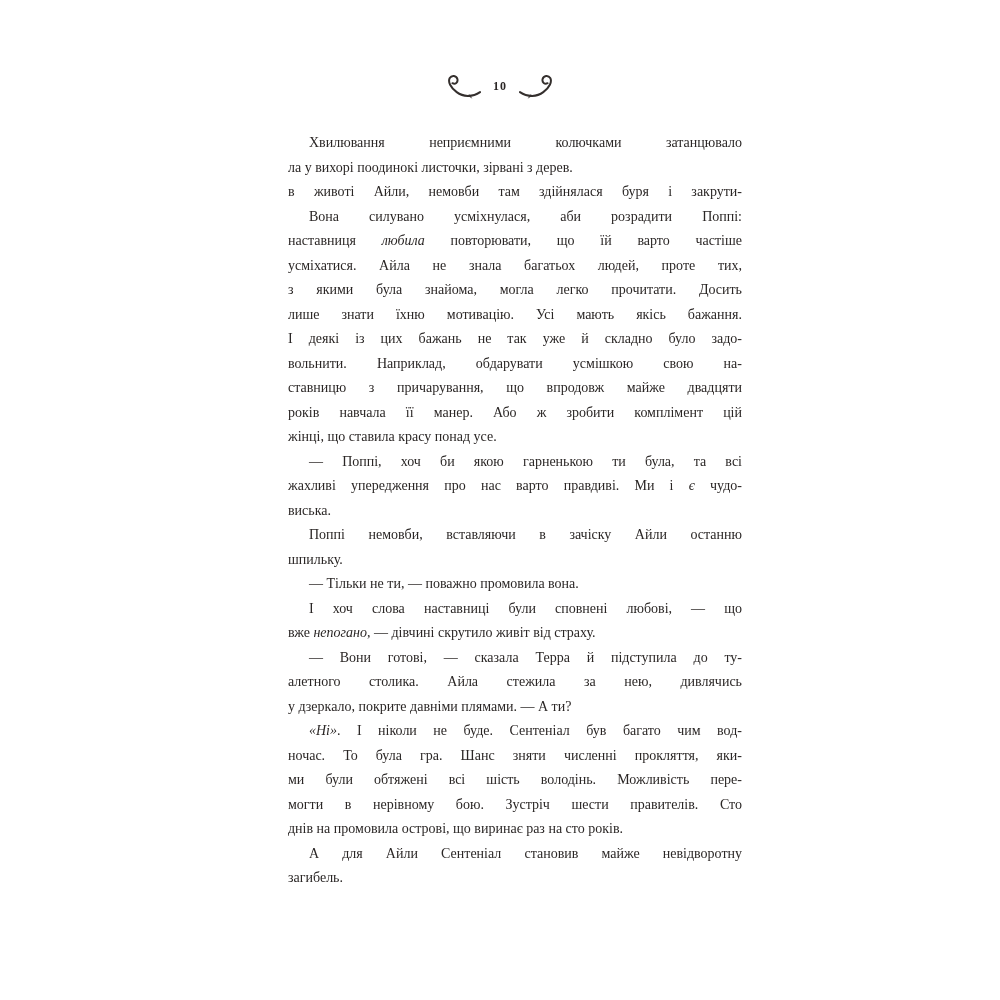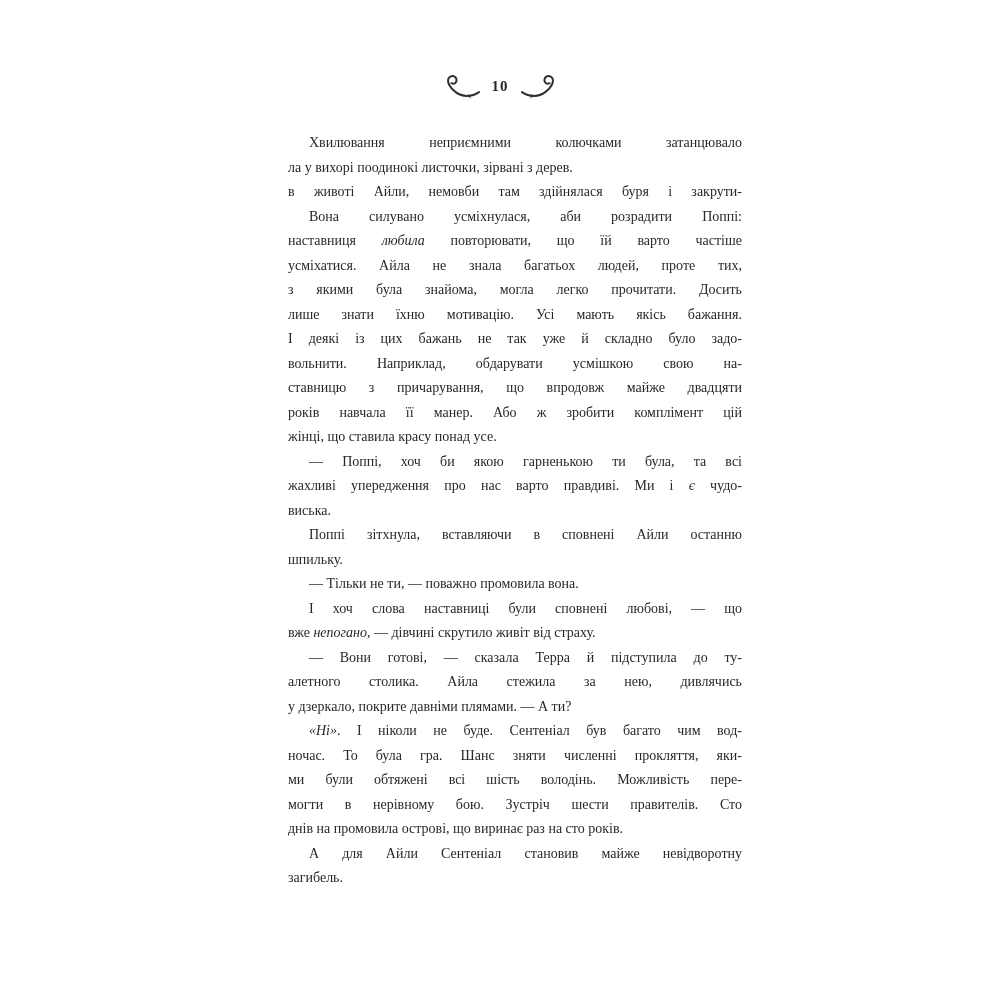--- a/index.html
+++ b/index.html
@@ -18,21 +18,21 @@
   .page-header {
     position: absolute;
     top: 72px; left: 0;
     width: 1000px;
     display: flex;
     align-items: center;
     justify-content: center;
     gap: 12px;
   }
   .page-number {
-    font-size: 15px;
+    font-size: 12px;
     font-weight: 700;
     letter-spacing: 1px;
     color: #2b2726;
     transform: translateY(1px);
   }
   .flourish svg { display: block; width: 40px; height: 27px; color: #342f2d; }
   .flourish.right svg { transform: scaleX(-1); }
   .text-column {
     position: absolute;
     left: 288px; top: 131px;
@@ -87,21 +87,21 @@
         <div class="line"><span>ставницю з причарування, що впродовж майже двадцяти</span></div>
         <div class="line"><span>років навчала її манер. Або ж зробити комплімент цій</span></div>
         <div class="line last"><span>жінці, що ставила красу понад усе.</span></div>
       </div>
       <div class="para">
         <div class="line first"><span>— Поппі, хоч би якою гарненькою ти була, та всі</span></div>
         <div class="line"><span>жахливі упередження про нас варто правдиві. Ми і </span><em>є</em><span> чудо-</span></div>
         <div class="line last"><span>виська.</span></div>
       </div>
       <div class="para">
-        <div class="line first"><span>Поппі зітхнула, вставляючи в сповнені Айли останню</span></div>
+        <div class="line first"><span>Поппі немовби, вставляючи в зачіску Айли останню</span></div>
         <div class="line last"><span>шпильку.</span></div>
       </div>
       <div class="para">
         <div class="line first last"><span>— Тільки не ти, — поважно промовила вона.</span></div>
       </div>
       <div class="para">
         <div class="line first"><span>І хоч слова наставниці були сповнені любові, — що</span></div>
         <div class="line last"><span>вже </span><em>непогано</em><span>, — дівчині скрутило живіт від страху.</span></div>
       </div>
       <div class="para">

